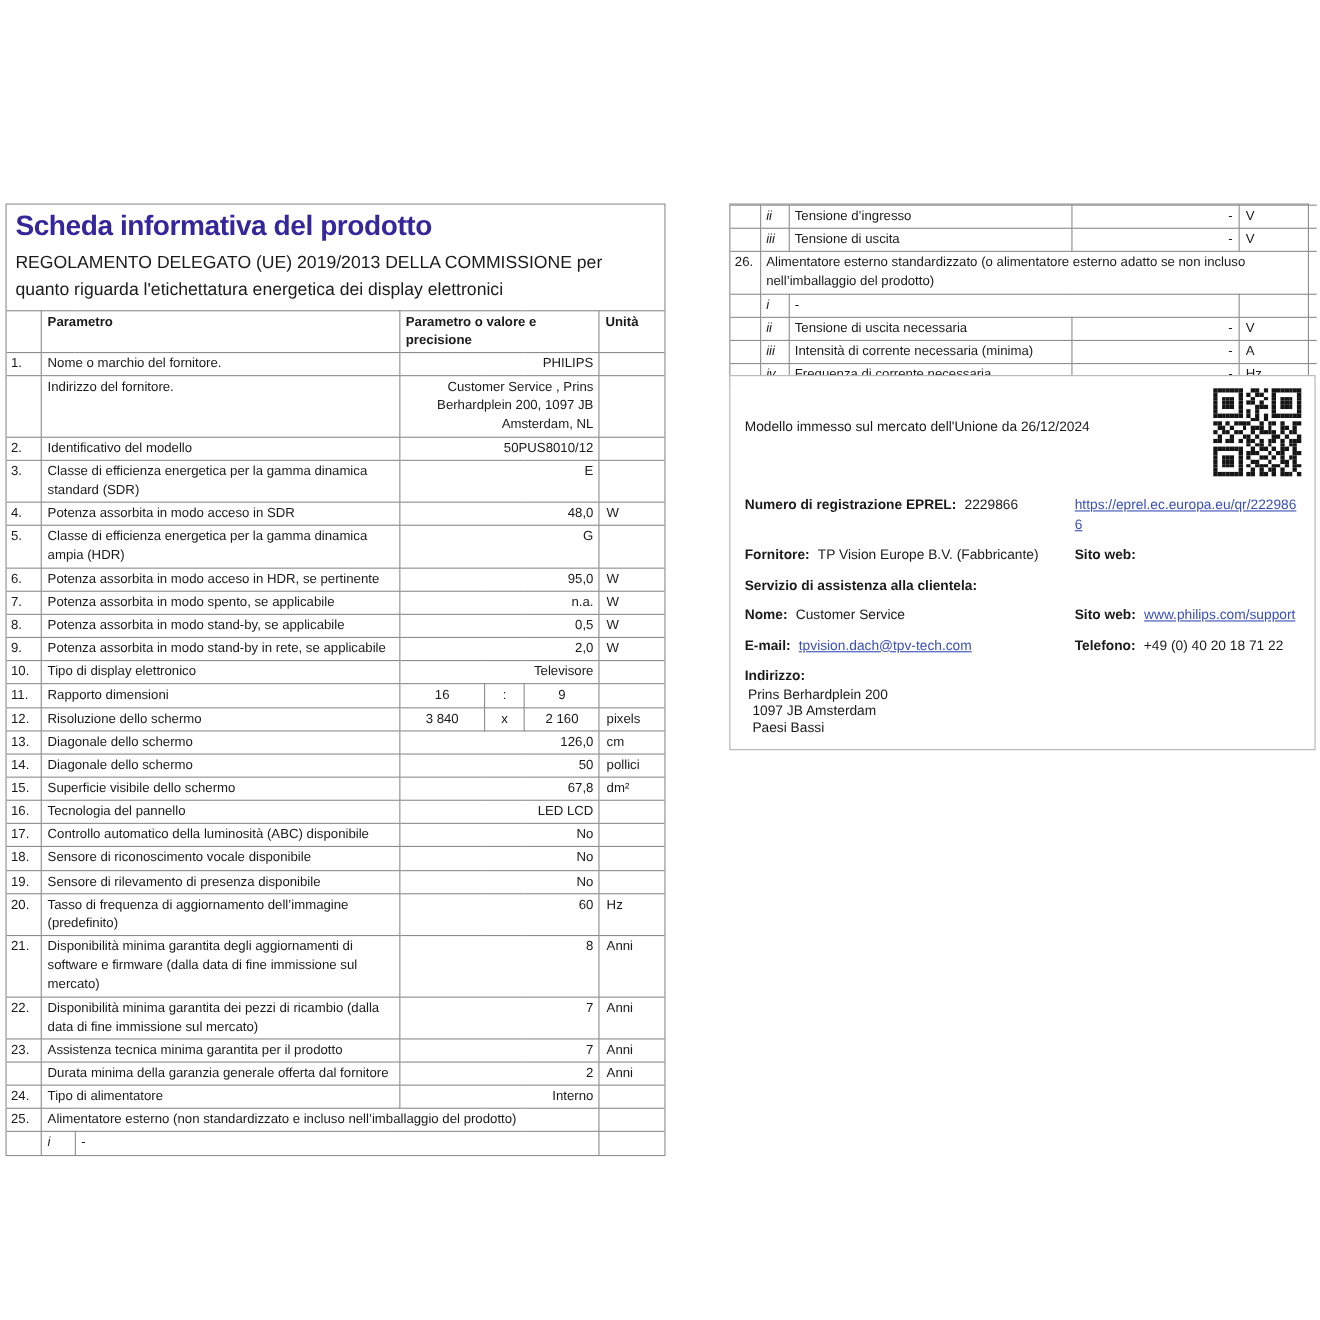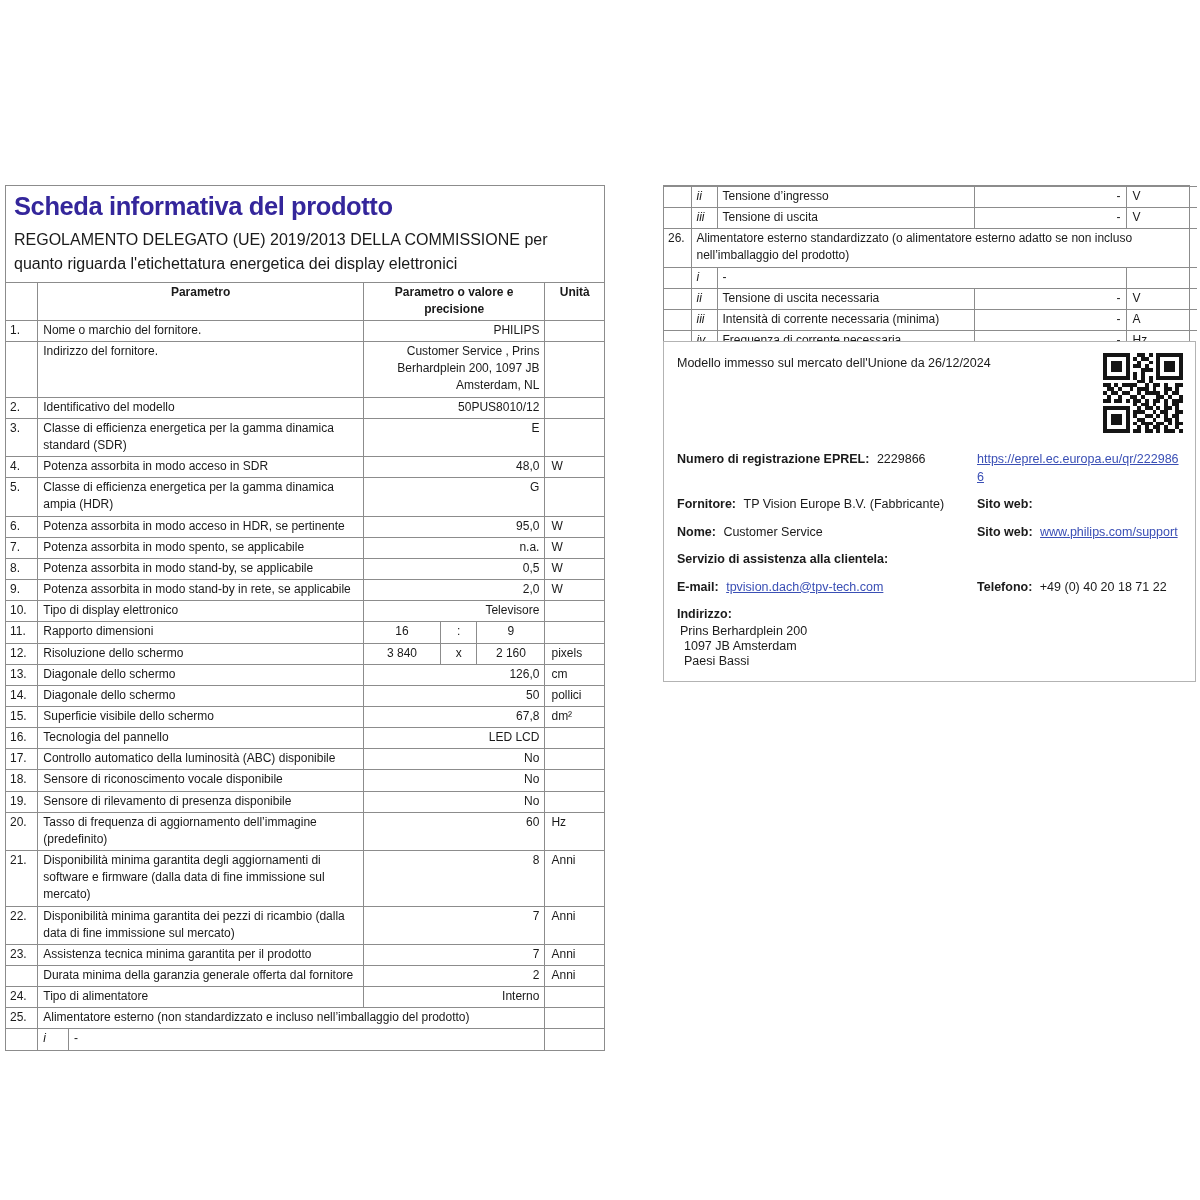--- a/index.html
+++ b/index.html
@@ -27,41 +27,41 @@
   .doc-subtitle{font-size:16px;line-height:1.45;margin-top:7px;}
   table.sheet{
     width:100%;border-collapse:collapse;border-style:hidden;
     font-size:12px;table-layout:fixed;border-top:1px solid var(--border-color);
   }
   .sheet td,.sheet th{
     border:1px solid var(--border-color);
     padding:1px 5px 2px 5px;vertical-align:top;line-height:1.43;
     word-wrap:break-word;
   }
-  .sheet th{text-align:center;font-weight:700;}
+  .sheet th{text-align:left;font-weight:700;}
   .sheet td.num{padding-left:4px;padding-right:2px;}
   .sheet td.val-r{text-align:right;}
   .sheet td.val-l{text-align:right;}
   .sheet td.c{text-align:center;}
   .sheet td.sub{font-style:italic;}
   .sheet td.unit{padding-left:6px;}
   
   .right-table-block{
     position:absolute;left:663px;top:185px;width:527px;
     border:1px solid var(--border-color);background:#fff;
   }
   .right-table-block table.sheet{border-top:0;}
   
   .info-box{
     position:absolute;left:663px;top:341px;width:533px;min-height:307px;
     border:1px solid var(--box-border);background:#fff;
     padding:11px 12px 12px 13px;font-size:12.5px;line-height:1.4;
   }
   .market-row{display:flex;justify-content:space-between;min-height:84px;margin-bottom:14px;}
-  .market-text{padding-top:2px;}
+  .market-text{padding-top:2px;margin-top:25px;}
   .qr{
     width:80px;height:80px;flex:0 0 80px;
     display:grid;grid-template-columns:repeat(21,1fr);grid-template-rows:repeat(21,1fr);
   }
   .qr div{background:#fff;}
   .qr div.on{background:#151515;}
   .ib-row{display:flex;margin-bottom:10px;}
   .ib-left{flex:0 0 300px;padding-right:10px;}
   .ib-right{flex:1;}
   .lbl{font-weight:700;}
@@ -796,34 +796,34 @@
       <span class="lbl">Fornitore:</span>
       <span class="val">TP Vision Europe B.V. (Fabbricante)</span>
     </div>
     <div class="ib-right">
       <span class="lbl">Sito web:</span>
     </div>
   </div>
 
   <div class="ib-row">
     <div class="ib-left">
+      <span class="lbl">Servizio di assistenza alla clientela:</span>
+    </div>
+    <div class="ib-right"></div>
+  </div>
+
+  <div class="ib-row">
+    <div class="ib-left">
       <span class="lbl">Nome:</span>
       <span class="val">Customer Service</span>
     </div>
     <div class="ib-right">
       <span class="lbl">Sito web:</span>
       <a class="link val" href="#">www.philips.com/support</a>
     </div>
-  </div>
-
-  <div class="ib-row">
-    <div class="ib-left">
-      <span class="lbl">Servizio di assistenza alla clientela:</span>
-    </div>
-    <div class="ib-right"></div>
   </div>
 
   <div class="ib-row">
     <div class="ib-left">
       <span class="lbl">E-mail:</span>
       <a class="link val" href="#">tpvision.dach@tpv-tech.com</a>
     </div>
     <div class="ib-right">
       <span class="lbl">Telefono:</span>
       <span class="val">+49 (0) 40 20 18 71 22</span>

